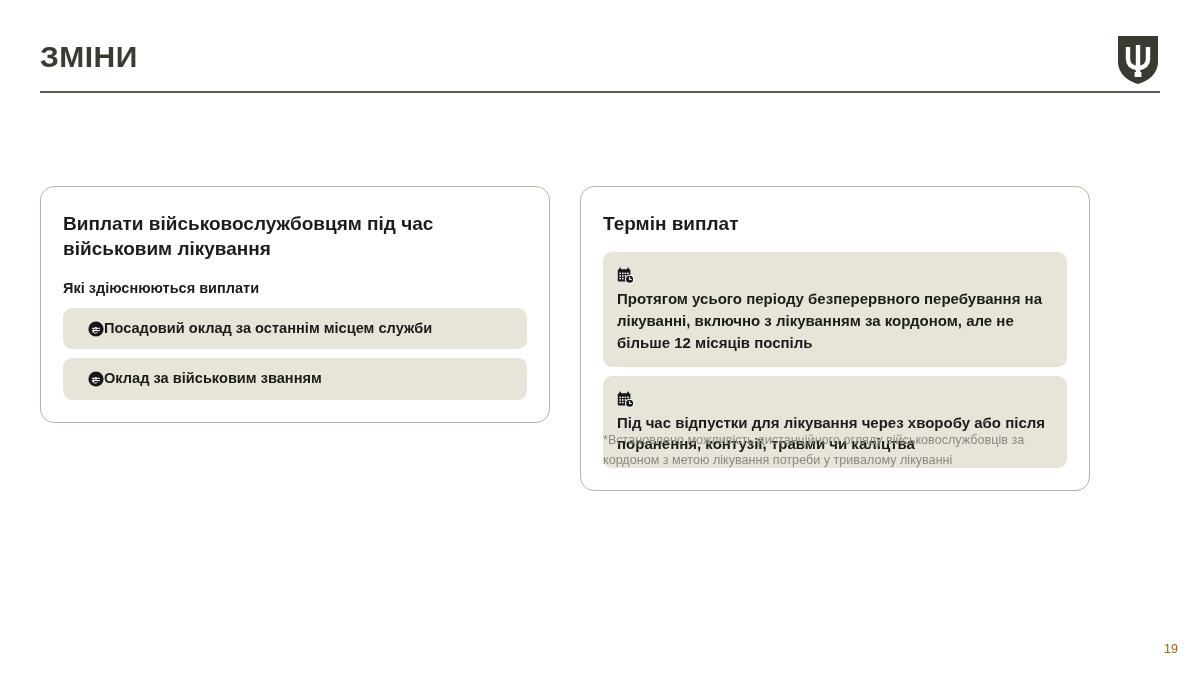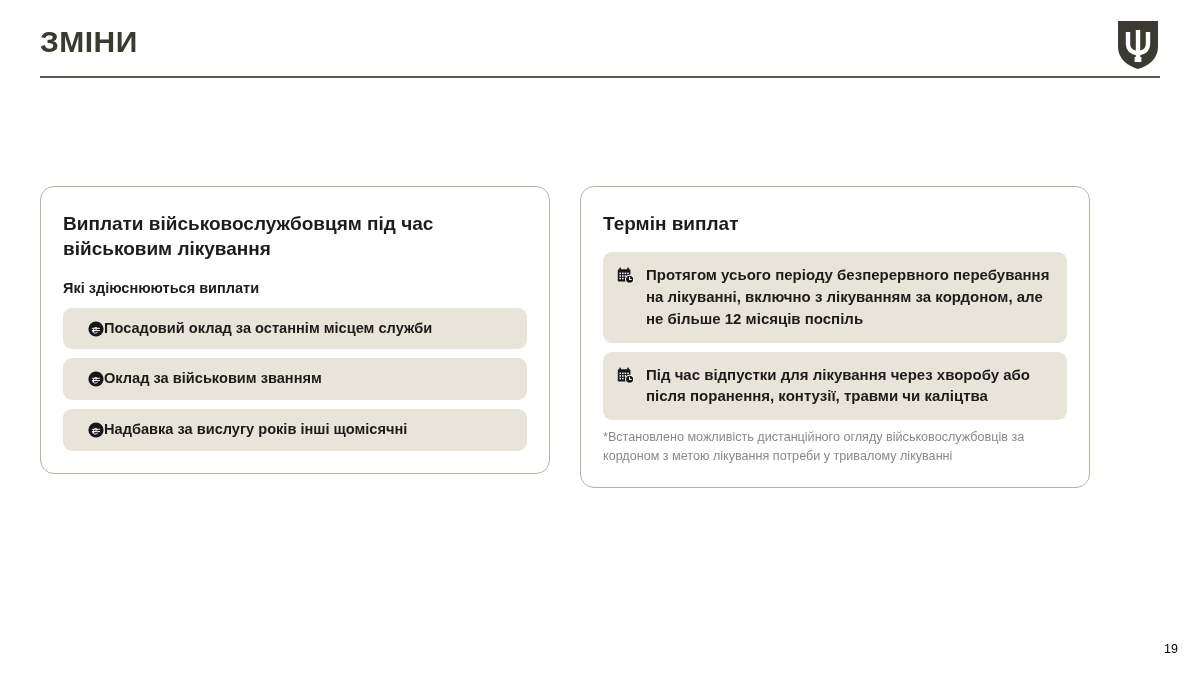--- a/index.html
+++ b/index.html
@@ -14,21 +14,21 @@
     background: #ffffff;
     font-family: "Liberation Sans", sans-serif;
     color: #1c1c1a;
     position: relative;
   }
 
   
   .slide-header {
     position: absolute;
     left: 40px;
-    top: 19px;
+    top: 34px;
     right: 40px;
     height: 62px;
   }
 
   .slide-title {
     font-size: 30px;
     font-weight: 700;
     letter-spacing: 0.5px;
     color: #3a3a30;
     line-height: 1;
@@ -100,21 +100,21 @@
   }
 
   .pill {
     background: #e8e4d9;
     border-radius: 9px;
     padding: 10px 14px 11px 25px;
     display: flex;
     align-items: flex-start;
     gap: 0;
   }
-  .pill-right { padding: 12px 16px 13px 14px; gap: 12px; }
+  .pill-right { padding: 12px 16px 13px 14px; gap: 4px; flex-direction: column; }
 
   .pill-text {
     font-size: 14.6px;
     font-weight: 700;
     line-height: 1.42;
     color: #1c1c1a;
     white-space: pre-line;
   }
   .pill-right .pill-text { font-size: 15px; line-height: 1.45; }
 
@@ -139,21 +139,21 @@
     color: #8a8a84;
     white-space: pre-line;
   }
 
   
   .page-number {
     position: absolute;
     right: 22px;
     bottom: 18px;
     font-size: 12.5px;
-    color: #000000;
+    color: #a16207;
   }
 </style>
 </head>
 <body>
 
 <div class="slide-header">
   <div class="slide-title">ЗМІНИ</div>
 
   <div class="emblem">
     <svg viewBox="0 0 44 52" aria-hidden="true">
@@ -189,29 +189,20 @@
       <li class="pill">
         <span class="icon icon-hryvnia">
           <svg viewBox="0 0 16 16" aria-hidden="true">
             <circle cx="8" cy="8" r="7.6" fill="#17171a"></circle>
             <path d="M5.3 10.4c0-2.6 1.1-4 2.5-4 .7 0 1.2.4 1.2 1 0 .5-.3.9-.9 1.3l-3.4 2.1M4.3 7.3h7.3M4.3 9.6h7.3M5.3 10.6c0 .9.8 1.5 1.8 1.5.9 0 1.7-.3 2.3-.8" stroke="#ffffff" stroke-width="0.95" fill="none" stroke-linecap="round"></path>
           </svg>
         </span>
         <span class="pill-text">Оклад за військовим званням</span>
       </li>
 
-      <li class="pill">
-        <span class="icon icon-hryvnia">
-          <svg viewBox="0 0 16 16" aria-hidden="true">
-            <circle cx="8" cy="8" r="7.6" fill="#17171a"></circle>
-            <path d="M5.3 10.4c0-2.6 1.1-4 2.5-4 .7 0 1.2.4 1.2 1 0 .5-.3.9-.9 1.3l-3.4 2.1M4.3 7.3h7.3M4.3 9.6h7.3M5.3 10.6c0 .9.8 1.5 1.8 1.5.9 0 1.7-.3 2.3-.8" stroke="#ffffff" stroke-width="0.95" fill="none" stroke-linecap="round"></path>
-          </svg>
-        </span>
-        <span class="pill-text">Надбавка за вислугу років інші щомісячні</span>
-      </li>
 
 
     </ul>
   </section>
 
   <section class="card card-right">
     <h2 class="card-heading">Термін виплат</h2>
 
     <ul class="pill-list">
 

